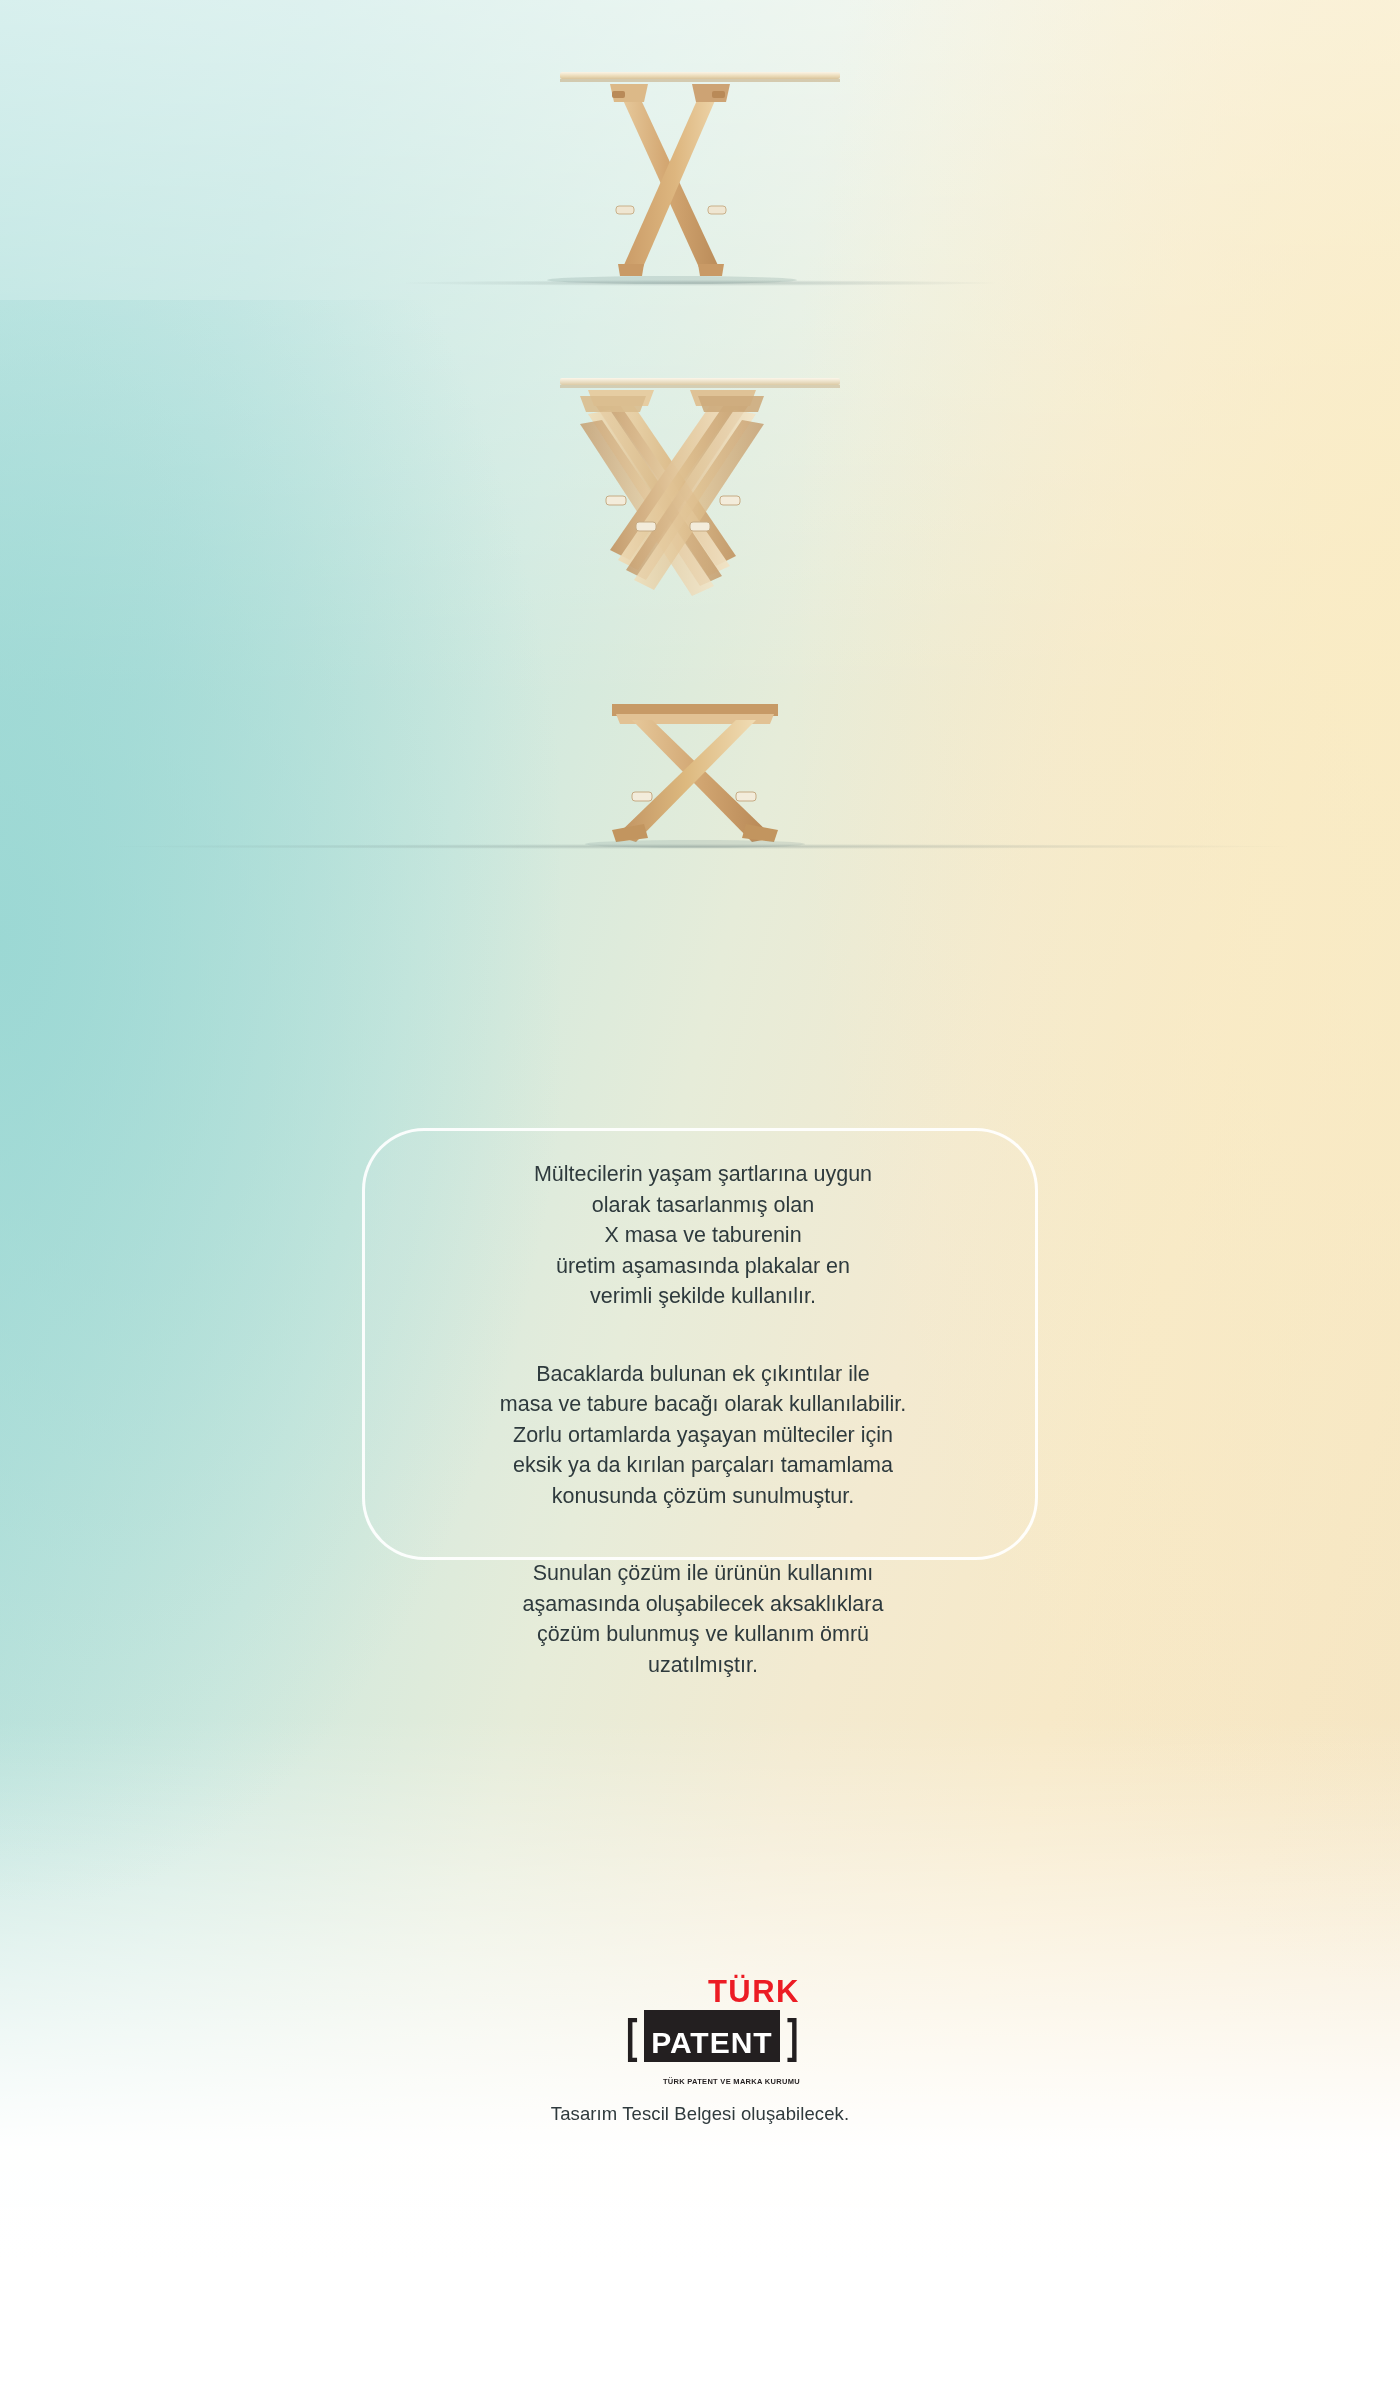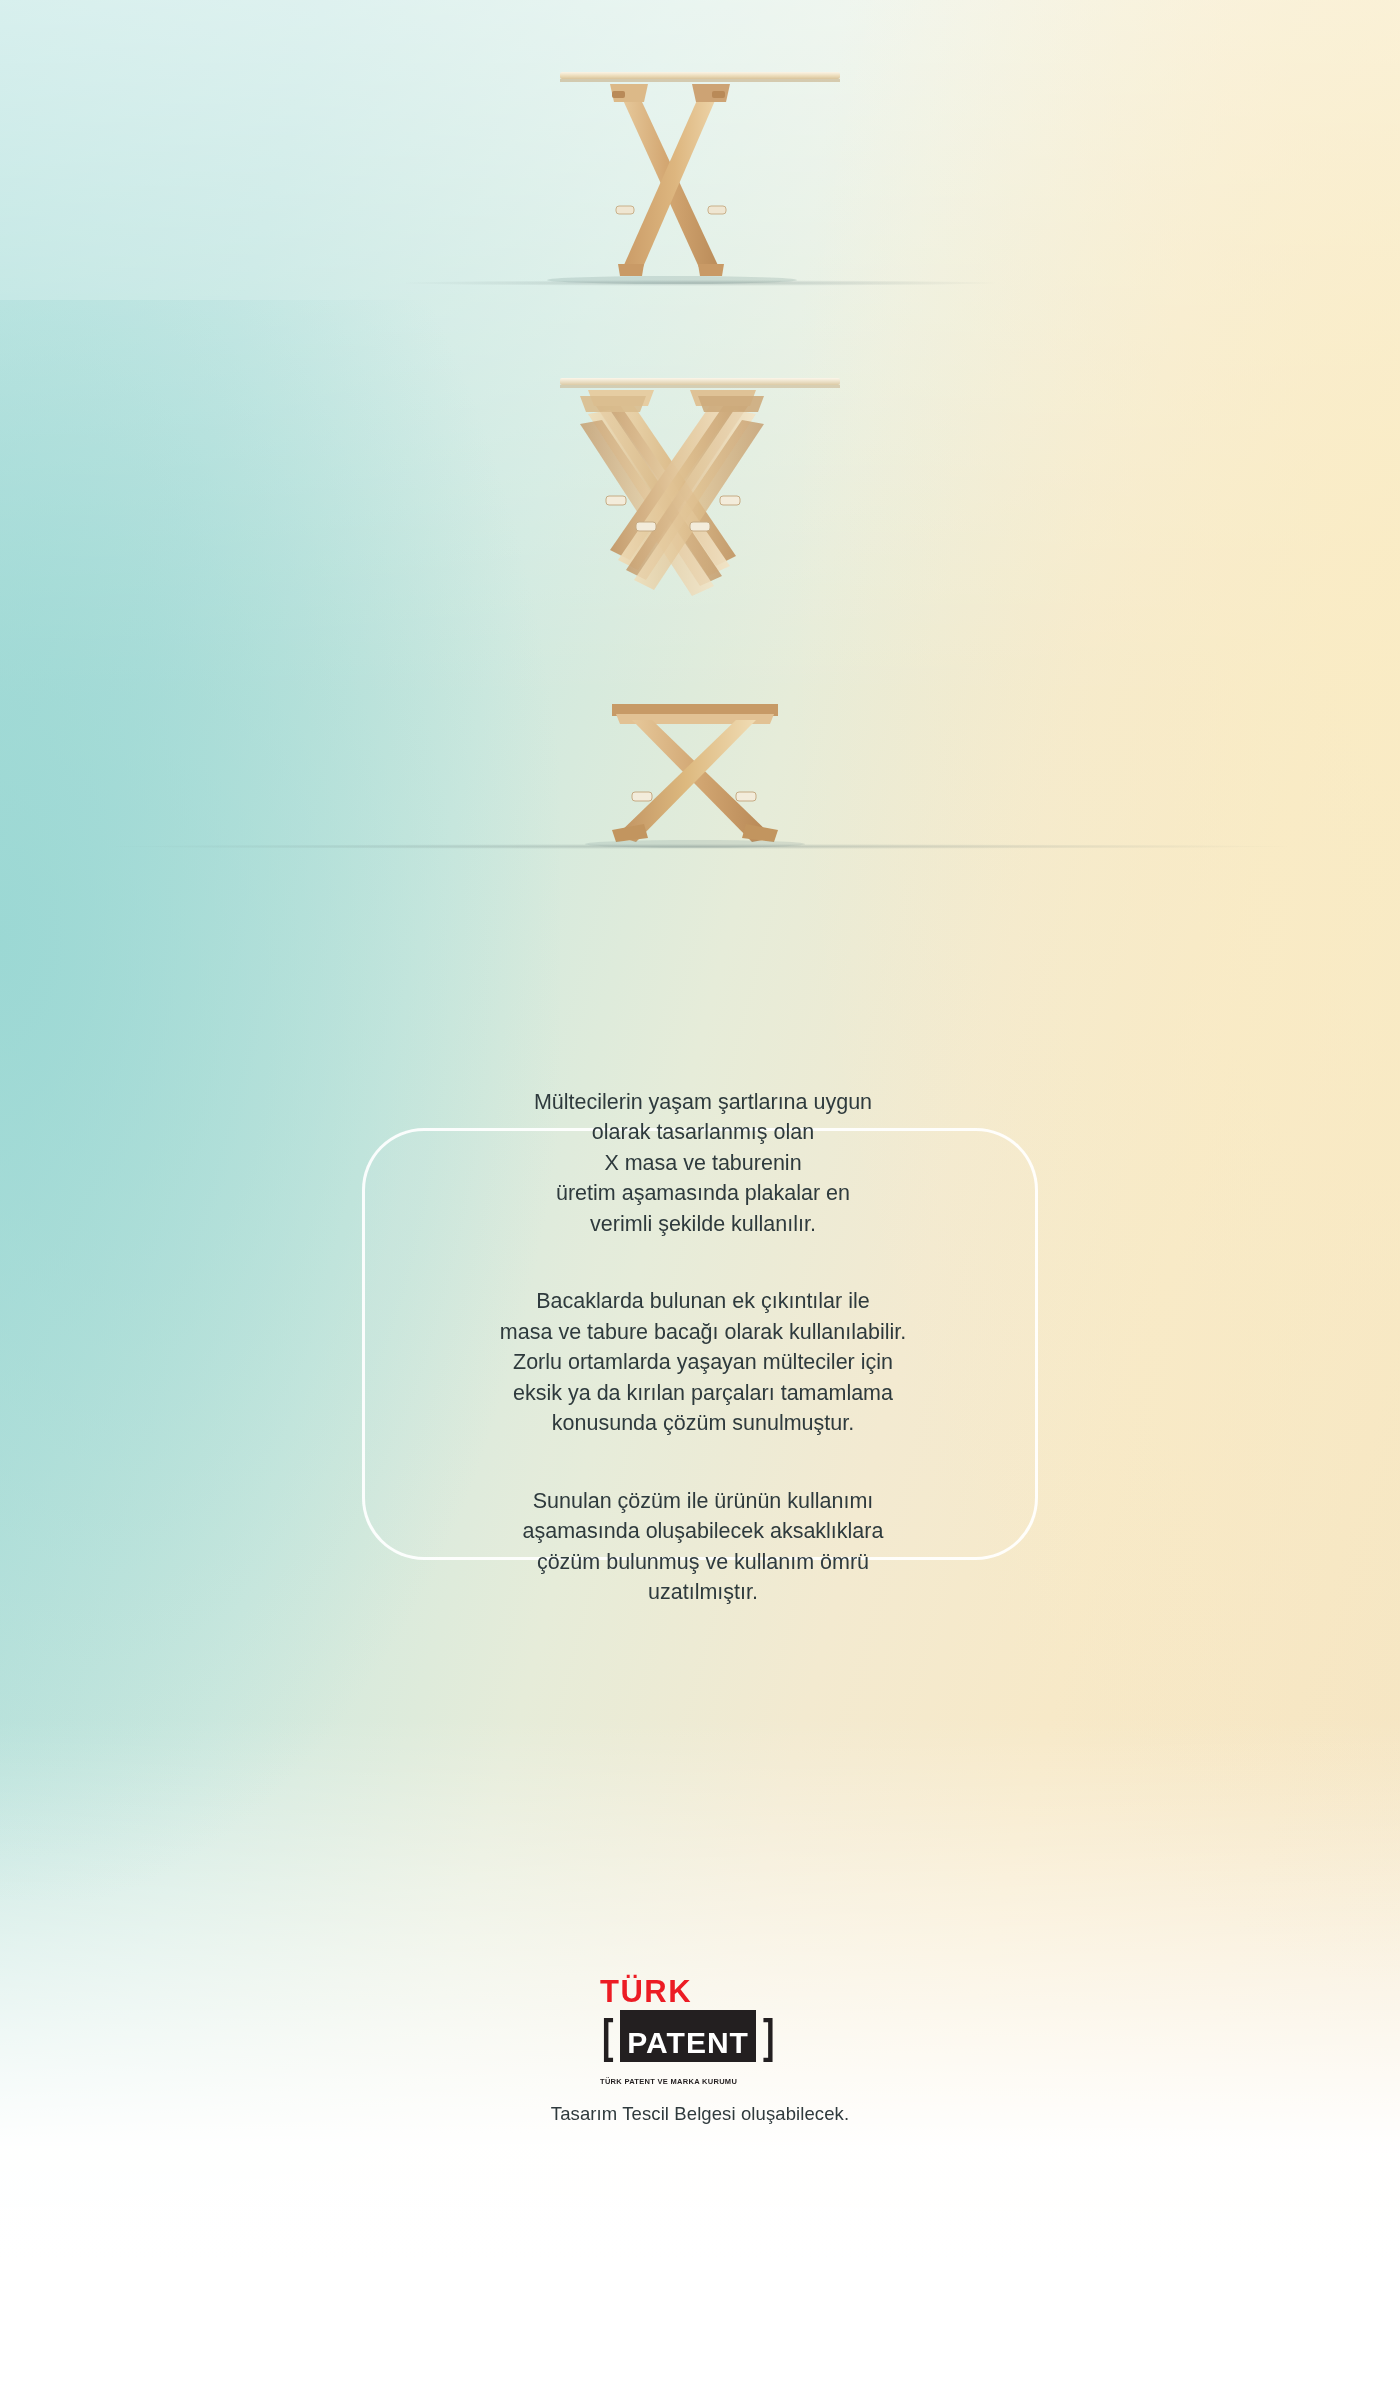--- a/index.html
+++ b/index.html
@@ -89,21 +89,20 @@
     border-radius: 62px;
     background: rgba(255,255,255,0.035);
   }
   .text-inner {
     position: absolute;
     left: 0; top: 0;
     width: 676px; height: 432px;
     display: flex;
     flex-direction: column;
     align-items: center;
-    justify-content: center;
     padding: 28px 40px;
   }
   .para {
     text-align: center;
     color: #2e3a3d;
     font-size: 21.5px;
     line-height: 30.5px;
     white-space: pre-line;
   }
   .para + .para { margin-top: 47px; }
@@ -117,21 +116,21 @@
     display: flex;
     flex-direction: column;
     align-items: center;
   }
   .logo-wrap {
     position: relative;
     width: 200px;
     height: 112px;
     display: flex;
     flex-direction: column;
-    align-items: flex-start;
+    align-items: flex-end;
     justify-content: center;
   }
   .logo-turk {
     color: #ec1c24;
     font-weight: bold;
     font-size: 31px;
     letter-spacing: 1.5px;
     line-height: 32px;
     font-family: "Liberation Sans", sans-serif;
   }

